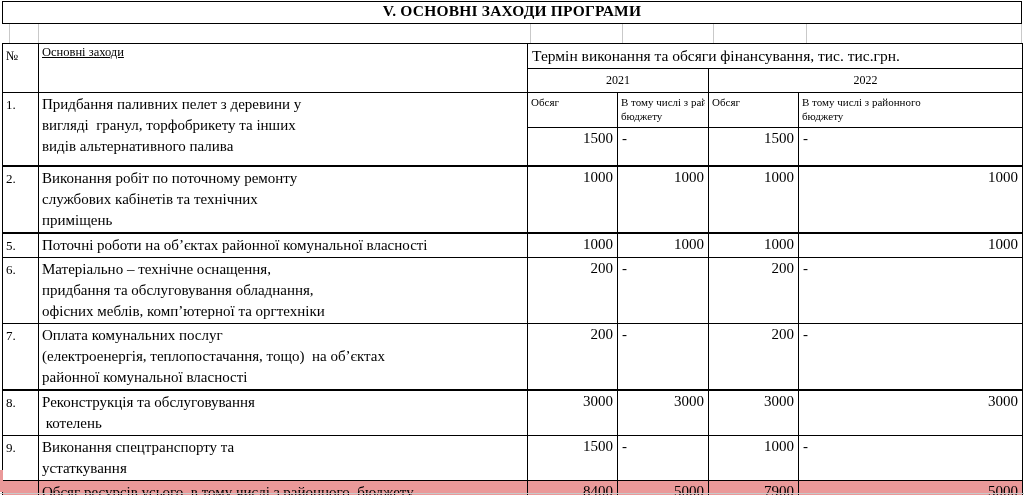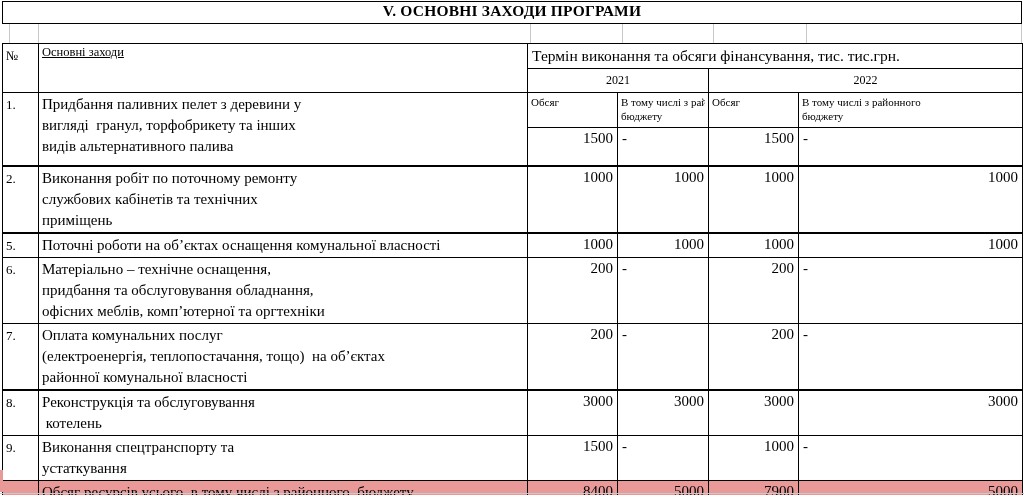--- a/index.html
+++ b/index.html
@@ -122,21 +122,21 @@
 службових кабінетів та технічних
 приміщень</td>
     <td class="val">1000</td>
     <td class="val">1000</td>
     <td class="val">1000</td>
     <td class="val">1000</td>
   </tr>
 
   <tr class="h-r5 thick">
     <td class="numcell">5.</td>
-    <td class="mtext">Поточні роботи на об’єктах оснащення комунальної власності</td>
+    <td class="mtext">Поточні роботи на об’єктах районної комунальної власності</td>
     <td class="val">1000</td>
     <td class="val">1000</td>
     <td class="val">1000</td>
     <td class="val">1000</td>
   </tr>
 
   <tr class="h-r6">
     <td class="numcell">6.</td>
     <td class="mtext">Матеріально – технічне оснащення,
 придбання та обслуговування обладнання,

